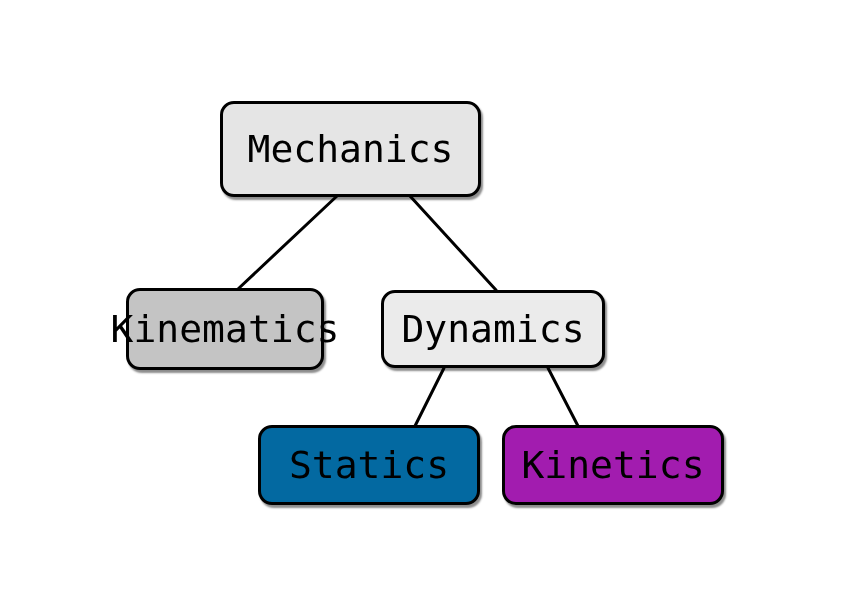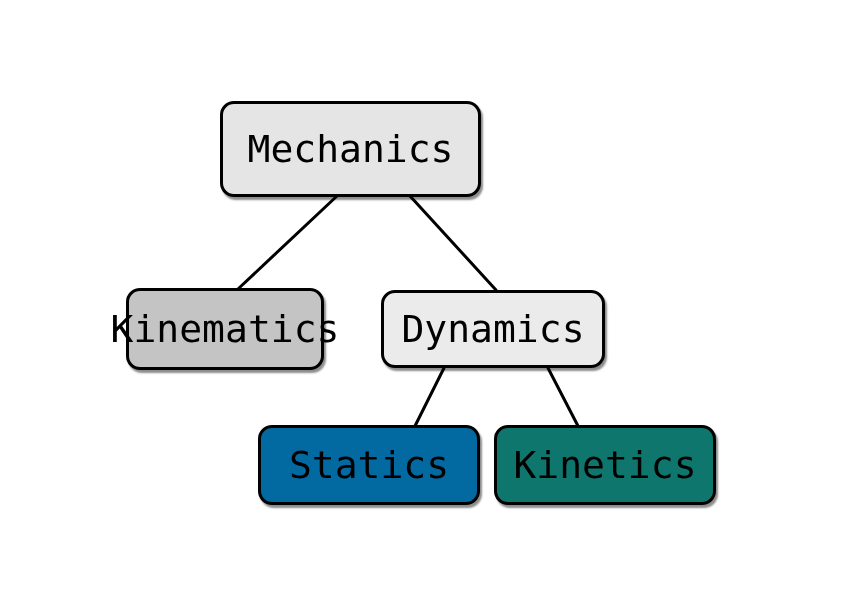--- a/index.html
+++ b/index.html
@@ -72,17 +72,17 @@
   </div>
 
   <div class="node" id="node-dynamics" style="background: rgb(235, 235, 235);">
     <span class="node-label">Dynamics</span>
   </div>
 
   <div class="node" id="node-statics" style="background: #0369a1;">
     <span class="node-label">Statics</span>
   </div>
 
-  <div class="node" id="node-kinetics" style="background: #0f766e;">
+  <div class="node" id="node-kinetics" style="background: #a21caf; margin-left: 8px;">
     <span class="node-label">Kinetics</span>
   </div>
 
 </div>
 
 </body></html>

